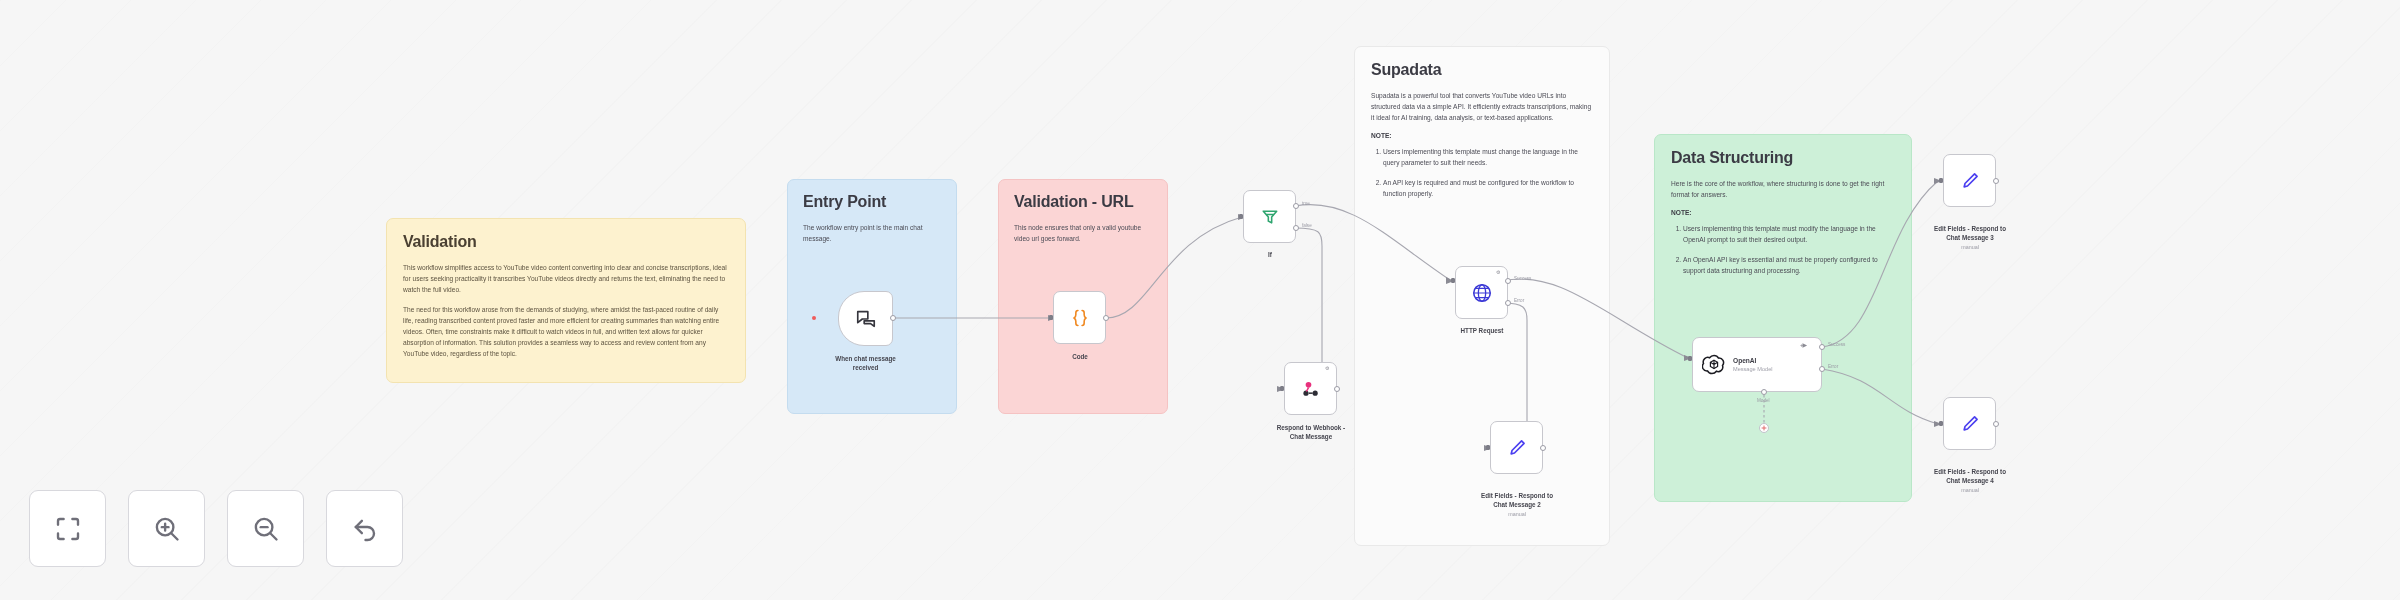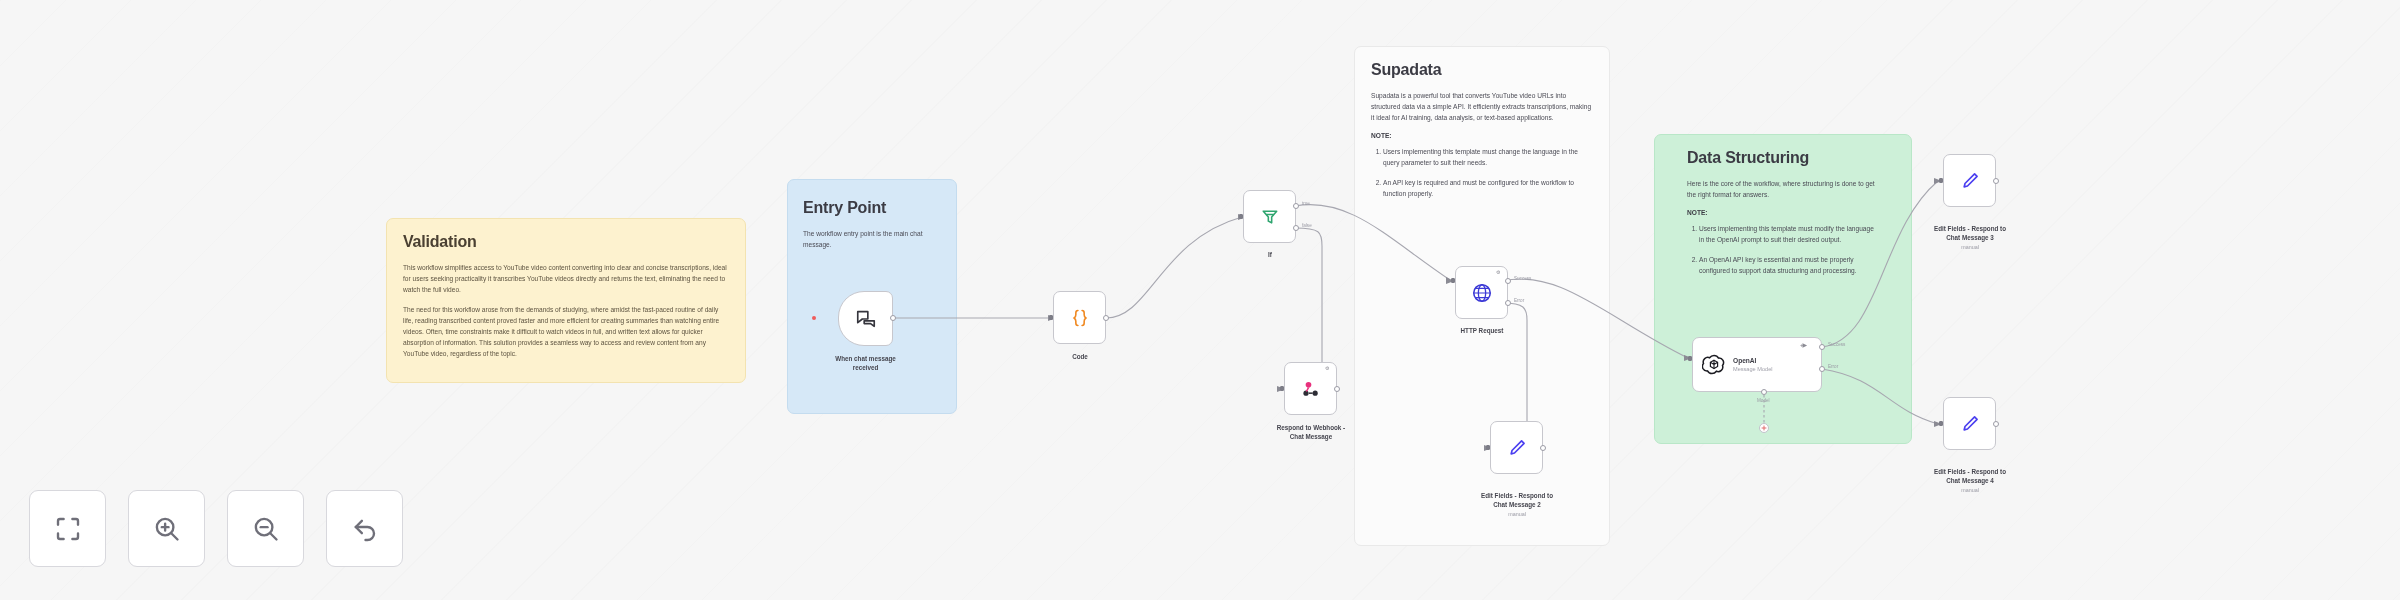--- a/index.html
+++ b/index.html
@@ -67,37 +67,41 @@
 <body>
 
 <div id="canvas">
 
   <div class="sticky s-desc" style="left:386px;top:218px;width:360px;height:165px;padding:14px 16px;">
     <h3>Validation</h3>
     <p>This workflow simplifies access to YouTube video content converting into clear and concise transcriptions, ideal for users seeking practicality it transcribes YouTube videos directly and returns the text, eliminating the need to watch the full video.</p>
     <p>The need for this workflow arose from the demands of studying, where amidst the fast-paced routine of daily life, reading transcribed content proved faster and more efficient for creating summaries than watching entire videos. Often, time constraints make it difficult to watch videos in full, and written text allows for quicker absorption of information. This solution provides a seamless way to access and review content from any YouTube video, regardless of the topic.</p>
   </div>
 
-  <div class="sticky s-entry" style="left:787px;top:179px;width:170px;height:235px;padding:19px 15px;">
+  <div class="sticky s-entry" style="left:787px;top:179px;width:170px;height:235px;padding:13px 15px;">
     <h3>Entry Point</h3>
     <p>The workflow entry point is the main chat message.</p>
   </div>
 
+  <div class="sticky s-valid" style="left:998px;top:179px;width:170px;height:235px;padding:13px 15px;">
+    <h3>Validation - URL</h3>
+    <p>This node ensures that only a valid youtube video url goes forward.</p>
+  </div>
 
   <div class="sticky s-supa" style="left:1354px;top:46px;width:256px;height:500px;padding:14px 16px;">
     <h3>Supadata</h3>
     <p>Supadata is a powerful tool that converts YouTube video URLs into structured data via a simple API. It efficiently extracts transcriptions, making it ideal for AI training, data analysis, or text-based applications.</p>
     <div class="note-label">NOTE:</div>
     <ol>
       <li>Users implementing this template must change the language in the query parameter to suit their needs.</li>
       <li>An API key is required and must be configured for the workflow to function properly.</li>
     </ol>
   </div>
 
-  <div class="sticky s-data" style="left:1654px;top:134px;width:258px;height:310px;padding:14px 32px;">
+  <div class="sticky s-data" style="left:1654px;top:134px;width:258px;height:368px;padding:14px 16px;">
     <h3>Data Structuring</h3>
     <p>Here is the core of the workflow, where structuring is done to get the right format for answers.</p>
     <div class="note-label">NOTE:</div>
     <ol>
       <li>Users implementing this template must modify the language in the OpenAI prompt to suit their desired output.</li>
       <li>An OpenAI API key is essential and must be properly configured to support data structuring and processing.</li>
     </ol>
   </div>
 
   <svg class="wires" viewBox="0 0 2400 600">

